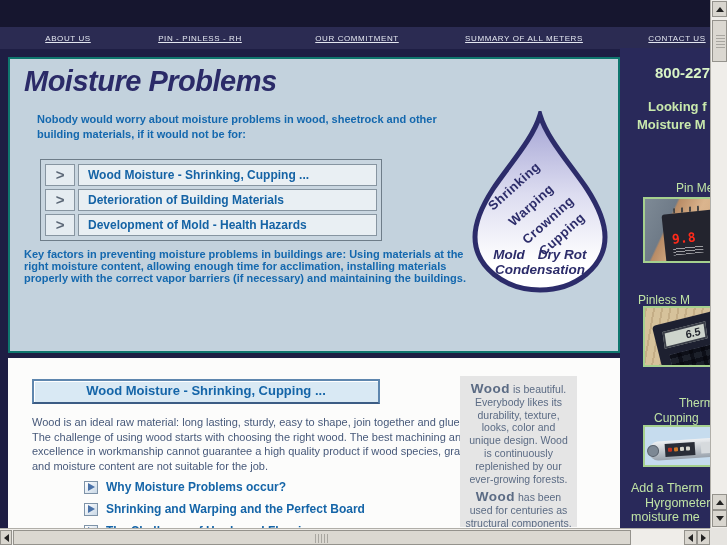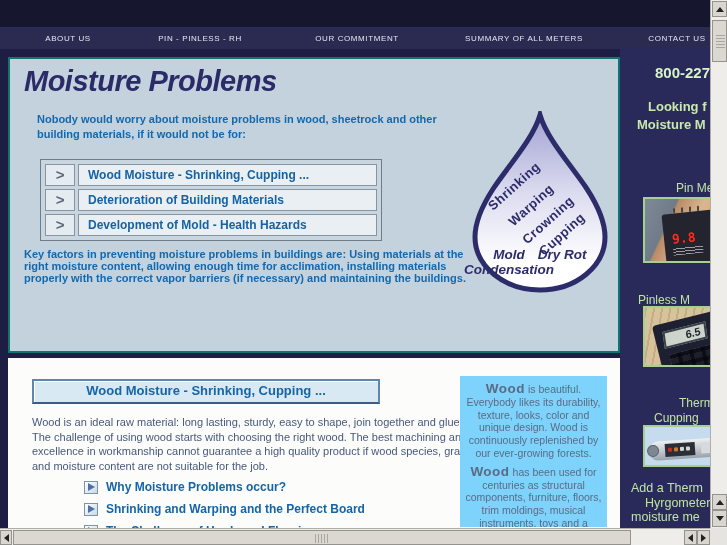--- a/index.html
+++ b/index.html
@@ -6,21 +6,21 @@
   html,body { width:727px; height:545px; }
   body {
     position:relative; overflow:hidden;
     background:#1e1e44;
     font-family:"Liberation Sans", sans-serif;
   }
   
   .topband { position:absolute; left:0; top:0; width:727px; height:27px; background:#16162f; }
   .navbar  { position:absolute; left:0; top:27px; width:710px; height:22px; background:#2b2b52; }
   .navlink { position:absolute; top:7px; transform:translateX(-50%); color:#e3e6f0;
-             font-size:8px; letter-spacing:.6px; white-space:nowrap; cursor:pointer; }
+             font-size:8px; letter-spacing:.6px; white-space:nowrap; cursor:pointer;text-decoration:underline; }
   
   .section1 { position:absolute; left:8px; top:57px; width:612px; height:296px;
               background:#c3d2dd; border:2px solid #0f766e; }
   .page-title { position:absolute; left:14px; top:6px; font-size:29px; font-weight:bold;
                 font-style:italic; color:#2b2b68; letter-spacing:-.5px; }
   .intro { position:absolute; left:27px; top:53px; width:432px; font-size:11px; font-weight:bold;
            color:#1468ae; line-height:15px; }
   .items-box { position:absolute; left:30px; top:100px; width:342px; background:#c9d6e0;
                border:1px solid #6e7d89; padding:4px; }
   .item-row { display:flex; height:22px; margin-bottom:3px; cursor:pointer; }
@@ -32,38 +32,38 @@
                 white-space:nowrap; overflow:hidden; }
   .keyfactors { position:absolute; left:14px; top:189px; width:444px; font-size:11px;
                 font-weight:bold; color:#1468ae; line-height:12px; }
   
   .drop { position:absolute; left:454px; top:52px; width:152px; height:185px; }
   .drop svg { position:absolute; left:0; top:0; }
   .drop-word { position:absolute; transform:translate(-50%,-50%) rotate(-42deg);
                font-size:13px; font-weight:bold; color:#2c2c6a; letter-spacing:.5px; white-space:nowrap; }
   .drop-line1 { position:absolute; left:0; top:136px; width:100%; display:flex; justify-content:center;
                 gap:13px; font-size:13.5px; font-weight:bold; font-style:italic; color:#2c2c6a; }
-  .drop-line2 { position:absolute; left:0; top:151px; width:100%; text-align:left;
+  .drop-line2 { position:absolute; left:0; top:151px; width:100%; text-align:center;
                 font-size:13.5px; font-weight:bold; font-style:italic; color:#2c2c6a; }
   
   .section2 { position:absolute; left:8px; top:358px; width:612px; height:187px; background:#fcfcfb; }
   .s2-header { position:absolute; left:24px; top:21px; width:348px; height:25px;
                background:#d9e9f4; border:2px solid #5e86ae; border-bottom-color:#3c5c84;
                box-shadow:inset 1px 1px 0 #ffffff; text-align:center;
                font-size:13px; font-weight:bold; color:#1565a8; line-height:20px; }
   .s2-para { position:absolute; left:24px; top:57px; width:443px; font-size:11px;
              color:#47597a; line-height:14.5px; }
   .s2-link { position:absolute; left:76px; display:flex; align-items:center; cursor:pointer; }
   .play-icon { width:14px; height:13px; background:linear-gradient(135deg,#ffffff,#c9d8e6);
                border:1px solid #7e93a8; display:inline-flex; align-items:center; justify-content:center; }
   .play-icon i { display:block; width:0; height:0; border-left:7px solid #4a72a8;
                  border-top:4.5px solid transparent; border-bottom:4.5px solid transparent; }
   .s2-link span.lbl { margin-left:8px; font-size:12px; font-weight:bold; color:#1565a8; white-space:nowrap; }
-  .wood-box { position:absolute; left:452px; top:18px; width:147px; height:151px;
-              background:#7dd3fc; overflow:hidden; text-align:center;
+  .wood-box { position:absolute; left:452px; top:18px; width:117px; height:151px;
+              background:#e5e5e5; overflow:hidden; text-align:center;
               color:#5b6b84; font-size:10.5px; line-height:12.8px; padding:7px 5px; }
   .wood-box p { margin-bottom:6px; }
   .wood-lead { font-weight:bold; font-size:13.5px; letter-spacing:.5px; }
   
   .sidebar { position:absolute; left:620px; top:48px; width:90px; height:497px;
              background:#29295a; overflow:hidden; }
   .sidebar .txt { position:absolute; white-space:nowrap; }
   .phone    { font-size:15px; font-weight:bold; color:#d9f4c6; }
   .greenhdr { font-size:13px; font-weight:bold; color:#c9e9ad; }
   .greenlbl { font-size:12px; color:#bfe3a4; cursor:pointer; }

